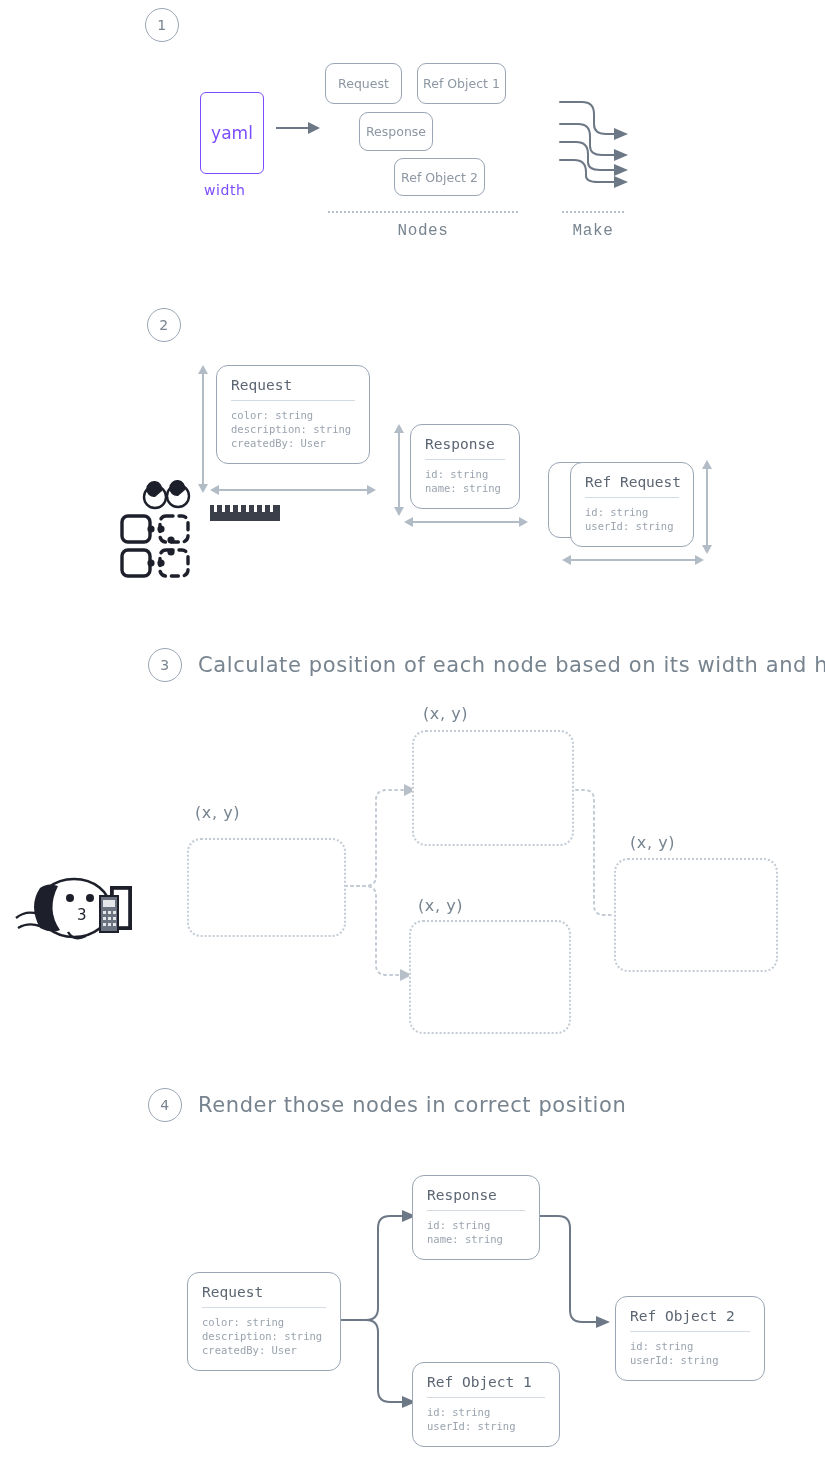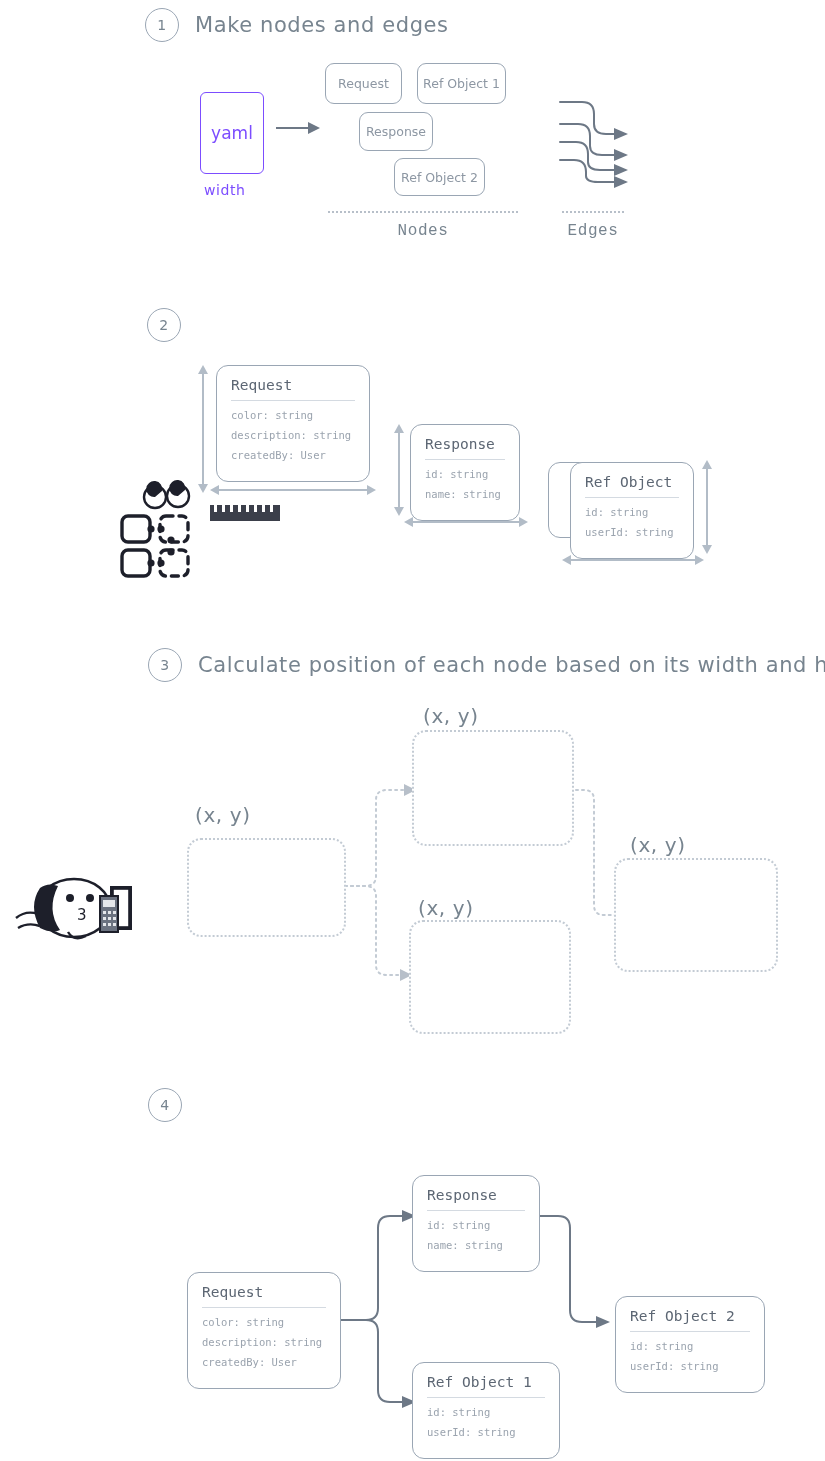--- a/index.html
+++ b/index.html
@@ -40,41 +40,40 @@
     position:absolute;border:1.4px solid #9aa6b4;border-radius:12px;background:#fff;
     box-sizing:border-box;padding:11px 14px 12px 14px;
   }
   .card .title{
     font-family:"DejaVu Sans Mono", monospace;font-size:14.5px;color:#5c6673;
     padding-bottom:7px;border-bottom:1.6px solid #d4dae1;margin-bottom:8px;
     white-space:nowrap;
   }
   .card .field{
     font-family:"DejaVu Sans Mono", monospace;font-size:10.5px;color:#9aa3ae;
-    margin:8px 0;white-space:nowrap;
+    margin:2px 0;white-space:nowrap;
   }
   .ghost{
     position:absolute;border:1.4px solid #9aa6b4;border-radius:12px;background:#fff;
   }
 
   
   .dbox{
     position:absolute;border:2px dotted #c3cbd4;border-radius:14px;background:#fff;
   }
-  .xy{position:absolute;color:#77848f;font-size:20px;}
+  .xy{position:absolute;color:#77848f;font-size:16px;}
 
   svg{position:absolute;overflow:visible;}
   .noselect{user-select:none;}
 </style>
 </head>
 <body class="noselect">
 
 <div class="sec-head hand" style="left:145px;top:8px;">
   <div class="sec-num">1</div>
-  <div class="sec-title">Make nodes and edges</div>
 </div>
 
 <div class="yamlbox" style="left:200px;top:92px;width:62px;height:80px;">
   <span>yaml</span>
 </div>
 <div class="yamllabel hand" style="left:204px;top:182px;">width</div>
 
 <svg style="left:276px;top:120px;" width="44" height="16">
   <line x1="0" y1="8" x2="32" y2="8" stroke="#6d7886" stroke-width="2"></line>
   <polygon points="32,2 44,8 32,14" fill="#6d7886"></polygon>
@@ -105,21 +104,21 @@
   <polygon points="54,30 68,36 54,42" fill="#6d7886"></polygon>
   <polygon points="54,51 68,57 54,63" fill="#6d7886"></polygon>
   <polygon points="54,66 68,72 54,78" fill="#6d7886"></polygon>
   <g fill="none" stroke="#6d7886" stroke-width="2" stroke-linecap="round">
     <path d="M0,62 H14 Q26,62 26,74 V78 Q26,84 38,84 H56"></path>
   </g>
   <polygon points="54,78 68,84 54,90" fill="#6d7886"></polygon>
 </svg>
 
 <div class="dotsep" style="left:562px;top:211px;width:62px;"></div>
-<div class="caplabel hand" style="left:552px;top:222px;width:82px;">Edges</div>
+<div class="caplabel hand" style="left:552px;top:222px;width:82px;">Make</div>
 
 <div class="sec-head hand" style="left:147px;top:308px;">
   <div class="sec-num">2</div>
 </div>
 
 <svg style="left:118px;top:484px;" width="90" height="90">
   <circle cx="37" cy="13" r="11" fill="#fff" stroke="#1d1f2a" stroke-width="2.4"></circle>
   <circle cx="60" cy="12" r="11" fill="#fff" stroke="#1d1f2a" stroke-width="2.4"></circle>
   <path d="M37,13 a8,8 0 1,1 7,-6 z" fill="#1d1f2a"></path>
   <path d="M60,12 a8,8 0 1,1 7,-6 z" fill="#1d1f2a"></path>
@@ -179,21 +178,21 @@
   <div class="field">name: string</div>
 </div>
 <svg style="left:404px;top:515px;" width="124" height="14">
   <line x1="8" y1="7" x2="116" y2="7" stroke="#b2bcc7" stroke-width="2"></line>
   <polygon points="9,2 0,7 9,12" fill="#b2bcc7"></polygon>
   <polygon points="115,2 124,7 115,12" fill="#b2bcc7"></polygon>
 </svg>
 
 <div class="ghost" style="left:548px;top:462px;width:128px;height:74px;"></div>
 <div class="card" style="left:570px;top:462px;width:124px;">
-  <div class="title">Ref Object</div>
+  <div class="title">Ref Request</div>
   <div class="field">id: string</div>
   <div class="field">userId: string</div>
 </div>
 <svg style="left:700px;top:460px;" width="14" height="94">
   <line x1="7" y1="8" x2="7" y2="86" stroke="#b2bcc7" stroke-width="2"></line>
   <polygon points="2,9 7,0 12,9" fill="#b2bcc7"></polygon>
   <polygon points="2,85 7,94 12,85" fill="#b2bcc7"></polygon>
 </svg>
 <svg style="left:562px;top:553px;" width="142" height="14">
   <line x1="8" y1="7" x2="134" y2="7" stroke="#b2bcc7" stroke-width="2"></line>
@@ -250,20 +249,21 @@
 <div class="dbox" style="left:412px;top:730px;width:158px;height:112px;"></div>
 
 <div class="xy hand" style="left:418px;top:896px;">(x, y)</div>
 <div class="dbox" style="left:409px;top:920px;width:158px;height:110px;"></div>
 
 <div class="xy hand" style="left:630px;top:833px;">(x, y)</div>
 <div class="dbox" style="left:614px;top:858px;width:160px;height:110px;"></div>
 
 <div class="sec-head hand" style="left:148px;top:1088px;">
   <div class="sec-num">4</div>
+  <div class="sec-title">Render those nodes in correct position</div>
 </div>
 
 <svg style="left:340px;top:1190px;" width="300" height="230">
   <g fill="none" stroke="#6d7886" stroke-width="2" stroke-linecap="round">
     <path d="M0,130 H26 Q38,130 38,118 V38 Q38,26 50,26 H64"></path>
     <path d="M0,130 H26 Q38,130 38,142 V200 Q38,212 50,212 H64"></path>
     <path d="M196,26 H218 Q230,26 230,38 V120 Q230,132 242,132 H258"></path>
   </g>
   <polygon points="62,20 76,26 62,32" fill="#6d7886"></polygon>
   <polygon points="62,206 76,212 62,218" fill="#6d7886"></polygon>

